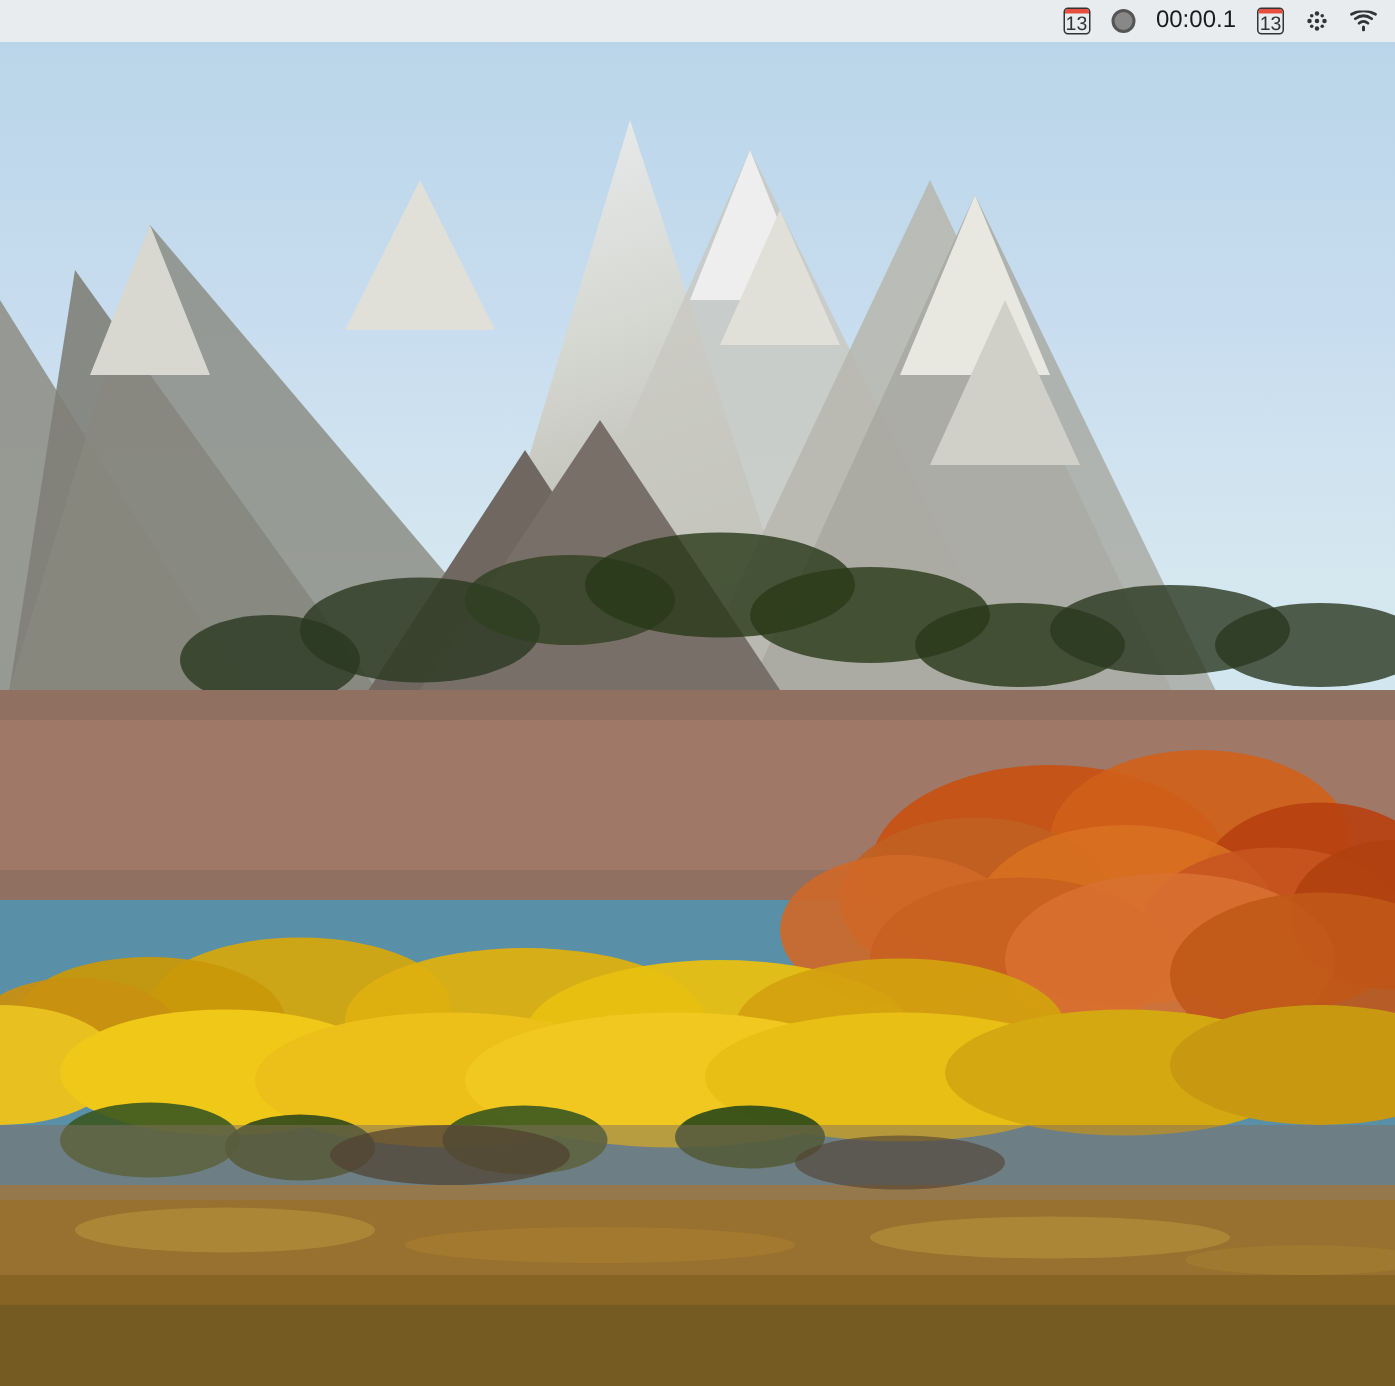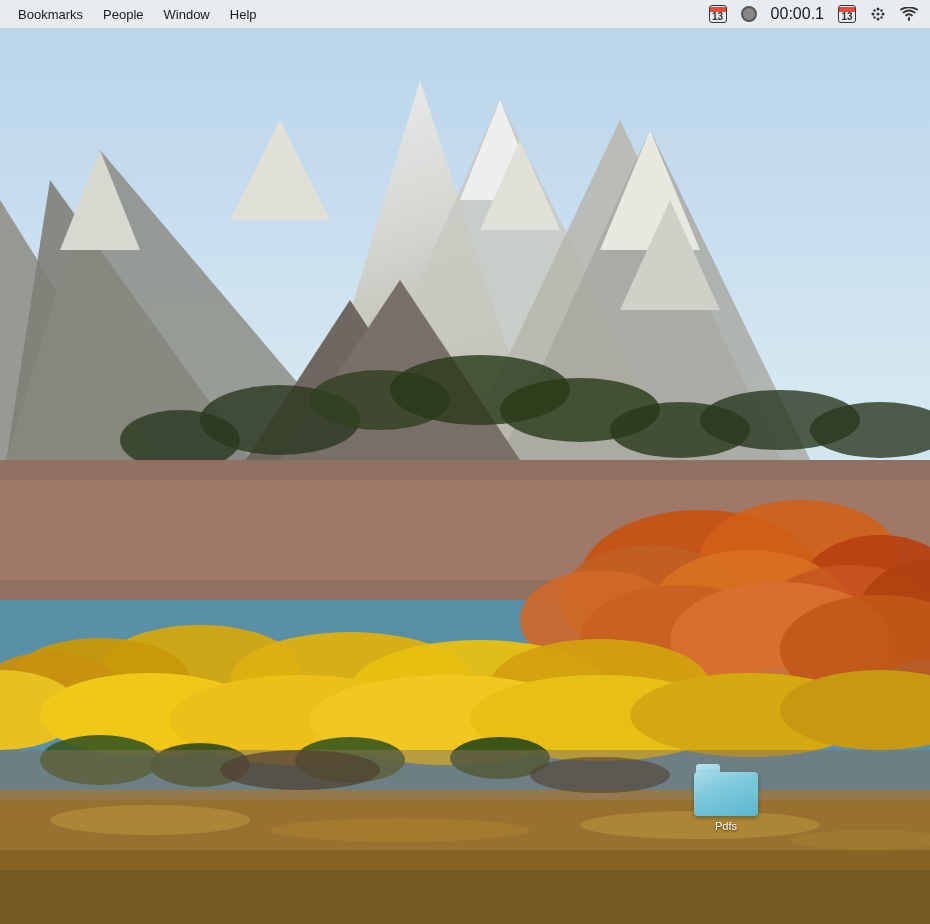--- a/index.html
+++ b/index.html
@@ -91,22 +91,22 @@
       width: 100%;
       height: 5px;
       display: flex;
       align-items: center;
       justify-content: center;
       font-size: 5px;
       color: white;
     }
 
     .calendar-icon .cal-num {
-      font-size: 10px;
-      font-weight: 700;
+      font-size: 13px;
+      font-weight: 400;
       color: #333;
       line-height: 1;
     }
 
     .record-btn {
       width: 16px;
       height: 16px;
       border-radius: 50%;
       background: #888;
       border: 2px solid #555;
@@ -305,26 +305,20 @@
     <rect x="0" y="850" width="930" height="74" fill="#806020" opacity="0.7"></rect>
     <rect x="0" y="870" width="930" height="54" fill="#705820" opacity="0.8"></rect>
 
     <polygon points="0,750 930,750 930,800 0,800" fill="#807060" opacity="0.5"></polygon>
 
     <ellipse cx="300" cy="770" rx="80" ry="20" fill="#504030" opacity="0.7"></ellipse>
     <ellipse cx="600" cy="775" rx="70" ry="18" fill="#504030" opacity="0.6"></ellipse>
   </svg>
 
   <div id="menubar">
-    <div id="menubar-left">
-      <div class="menu-item">Bookmarks</div>
-      <div class="menu-item">People</div>
-      <div class="menu-item">Window</div>
-      <div class="menu-item">Help</div>
-    </div>
 
     <div id="menubar-right">
 
       <div class="status-item">
         <div class="calendar-icon">
           <div class="cal-top"></div>
           <div class="cal-num">13</div>
         </div>
       </div>
 
@@ -361,21 +355,14 @@
         <svg width="18" height="14" viewBox="0 0 18 14">
           <path d="M9 11 L9 13" stroke="#333" stroke-width="2" stroke-linecap="round"></path>
           <path d="M6 8.5 Q9 6 12 8.5" stroke="#333" stroke-width="1.8" fill="none" stroke-linecap="round"></path>
           <path d="M3.5 5.5 Q9 1.5 14.5 5.5" stroke="#333" stroke-width="1.8" fill="none" stroke-linecap="round"></path>
           <path d="M1 2.5 Q9 -2 17 2.5" stroke="#333" stroke-width="1.8" fill="none" stroke-linecap="round"></path>
         </svg>
       </div>
     </div>
   </div>
 
-  <div id="pdfs-folder">
-    <div class="folder-icon">
-      <div class="folder-tab"></div>
-      <div class="folder-body"></div>
-    </div>
-    <div class="folder-label">Pdfs</div>
-  </div>
 
 </div>
 
 </body></html>

